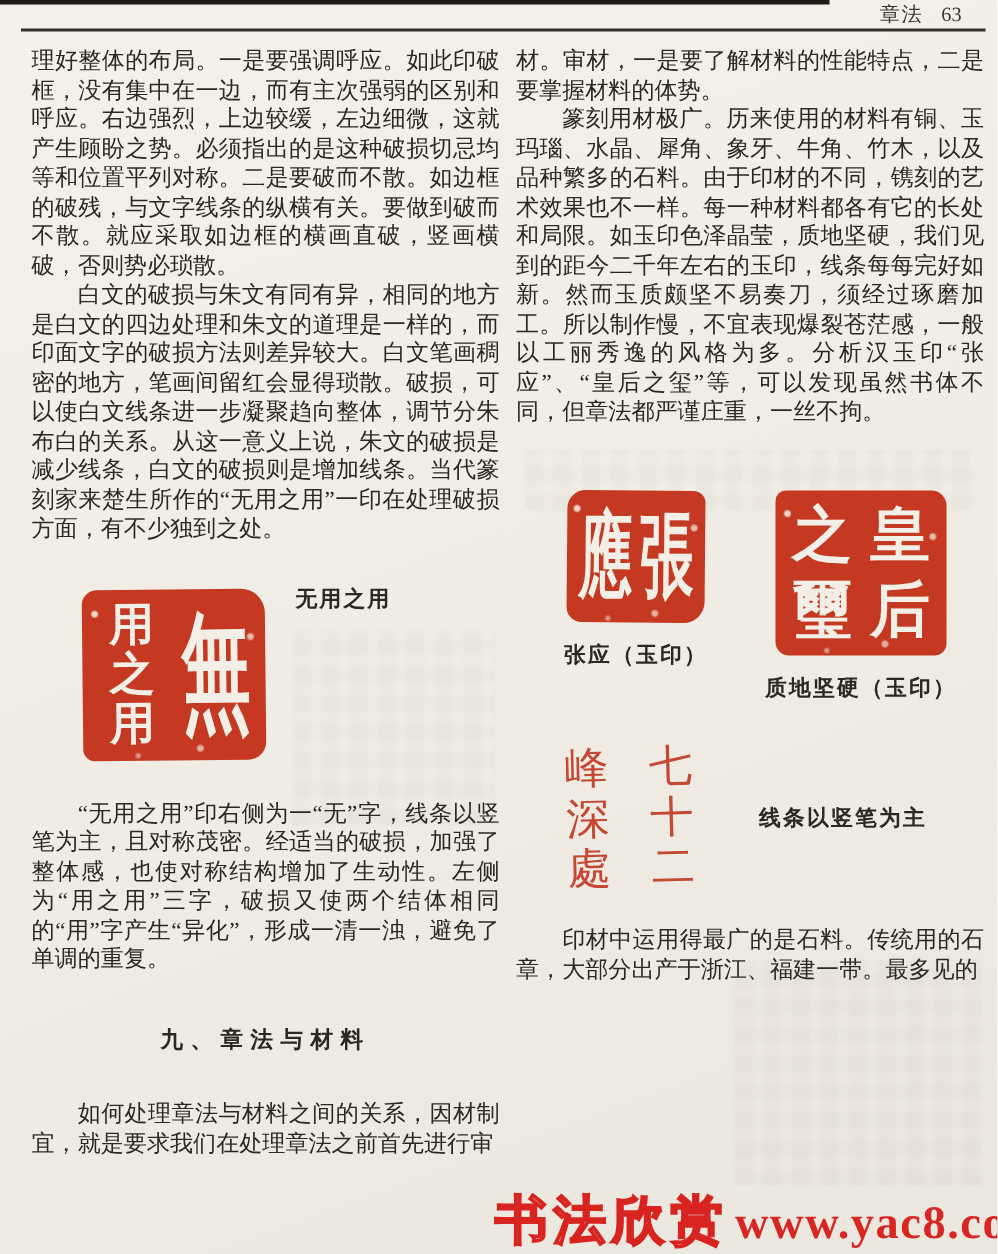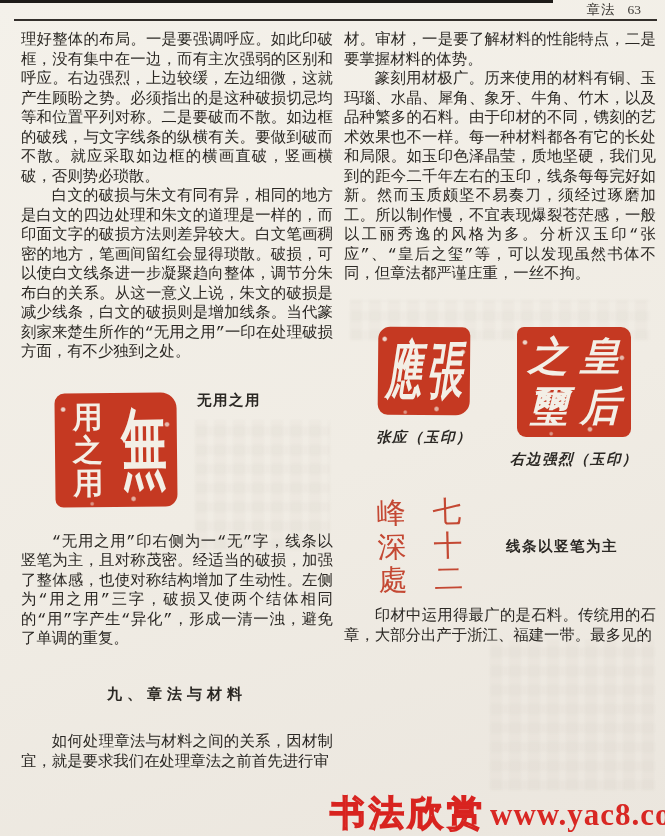--- a/index.html
+++ b/index.html
@@ -16,41 +16,41 @@
                repeating-linear-gradient(0deg,rgba(140,128,112,.05) 0 10px,transparent 10px 19px);}
   
   .header-text{position:absolute;top:1px;right:24px;font-size:13.5px;letter-spacing:1px;color:#3a3733;text-align:right;}
   .header-text .pageno{margin-left:12px;letter-spacing:0;}
   .header-rule{position:absolute;left:14px;top:19px;width:643px;height:2px;background:#332f2b;}
   
   .col{position:absolute;top:31px;width:312px;font-size:15.4px;line-height:19.5px;
        text-align:justify;text-justify:inter-ideograph;}
   .col-left{left:21px;}
   .col-right{left:344px;}
-  p.body{margin:0;text-indent:2em;font-family:Liberation Mono, monospace;}
+  p.body{margin:0;text-indent:2em;}
   p.noindent{text-indent:0;}
   .section-title{margin:35px 0 0 0;text-align:center;font-size:15px;font-weight:700;letter-spacing:5px;}
   .mt1{margin-top:17px;}
   .caption{font-size:14.5px;font-weight:700;letter-spacing:1.5px;text-indent:0;line-height:1;}
   
   .seal{position:relative;background:#c53922;color:#f3efe6;box-sizing:border-box;}
   .seal::after{content:"";position:absolute;inset:0;border-radius:inherit;
     background:radial-gradient(circle at 7% 14%,rgba(243,239,230,.85) 0 1.5px,transparent 3px),
                radial-gradient(circle at 92% 28%,rgba(243,239,230,.7) 0 1.5px,transparent 3px),
                radial-gradient(circle at 64% 93%,rgba(243,239,230,.65) 0 1.5px,transparent 3px),
                radial-gradient(circle at 30% 97%,rgba(243,239,230,.5) 0 1px,transparent 2.5px);}
   .seal-cols{display:flex;flex-direction:row-reverse;height:100%;}
   .seal-col{flex:1;display:flex;flex-direction:column;align-items:center;justify-content:space-around;font-weight:700;}
   .fig-wuyong{display:flex;gap:20px;margin:30px 0 0 34px;}
   .seal-wuyong{width:122px;height:114px;border-radius:10px 16px 12px 8px;transform:rotate(-.6deg);padding:7px 5px;}
   .seal-wuyong .one-char{font-size:46px;transform:scaleY(1.85);line-height:1;}
   .seal-wuyong .tri-char{font-size:30px;line-height:1;}
   .fig-wuyong .caption{margin-bottom:16px;}
   .figs-row{display:flex;align-items:flex-start;gap:38px;margin:42px 0 0 32px;}
-  .fig-col{display:flex;flex-direction:column;align-items:center;font-style:italic;}
+  .fig-col{display:flex;flex-direction:column;align-items:center;}
   .seal-zhangying{width:92px;height:88px;border-radius:12px 8px 14px 10px;transform:rotate(.5deg);padding:5px;}
   .seal-zhangying .tall-char{font-size:36px;transform:scaleY(1.75);line-height:1;}
   .fig-col .caption{margin-top:15px;}
   .seal-huanghou{width:114px;height:110px;border-radius:7px 10px 8px 9px;display:grid;
     grid-template-columns:1fr 1fr;grid-template-rows:1fr 1fr;padding:5px;}
   .seal-huanghou .cell{display:flex;align-items:center;justify-content:center;font-size:40px;font-weight:700;line-height:1;}
   .cell-tr{grid-column:2;grid-row:1;} .cell-br{grid-column:2;grid-row:2;}
   .cell-tl{grid-column:1;grid-row:1;} .cell-bl{grid-column:1;grid-row:2;}
   .fig-qi{display:flex;align-items:center;gap:30px;margin:30px 0 0 20px;}
   .seal-qi{width:112px;height:100px;display:flex;flex-direction:row-reverse;color:#c2402a;
@@ -125,42 +125,42 @@
         <div class="caption">张应（玉印）</div>
       </div>
 
       <div class="fig-col">
         <div class="seal seal-huanghou">
           <span class="cell cell-tr">皇</span>
           <span class="cell cell-br">后</span>
           <span class="cell cell-tl">之</span>
           <span class="cell cell-bl">璽</span>
         </div>
-        <div class="caption">右边强烈（玉印）</div>
+        <div class="caption">质地坚硬（玉印）</div>
       </div>
     </div>
 
 
     <div class="fig-qi">
       <div class="seal-qi">
         <div class="q-col">
           <span class="q-char">七</span>
           <span class="q-char">十</span>
           <span class="q-char">二</span>
         </div>
         <div class="q-col">
           <span class="q-char">峰</span>
           <span class="q-char">深</span>
           <span class="q-char">處</span>
         </div>
       </div>
       <div class="caption">线条以竖笔为主</div>
     </div>
 
-    <p class="body" style="margin-top:11px;">印材中运用得最广的是石料。传统用的石章，大部分出产于浙江、福建一带。最多见的</p>
+    <p class="body" style="margin-top:21px;">印材中运用得最广的是石料。传统用的石章，大部分出产于浙江、福建一带。最多见的</p>
   </div>
 
   <div class="watermark">
     <span class="cn">书法欣赏</span>
     <span class="url">www.yac8.com</span>
   </div>
 
 </div>
 
 </body></html>

